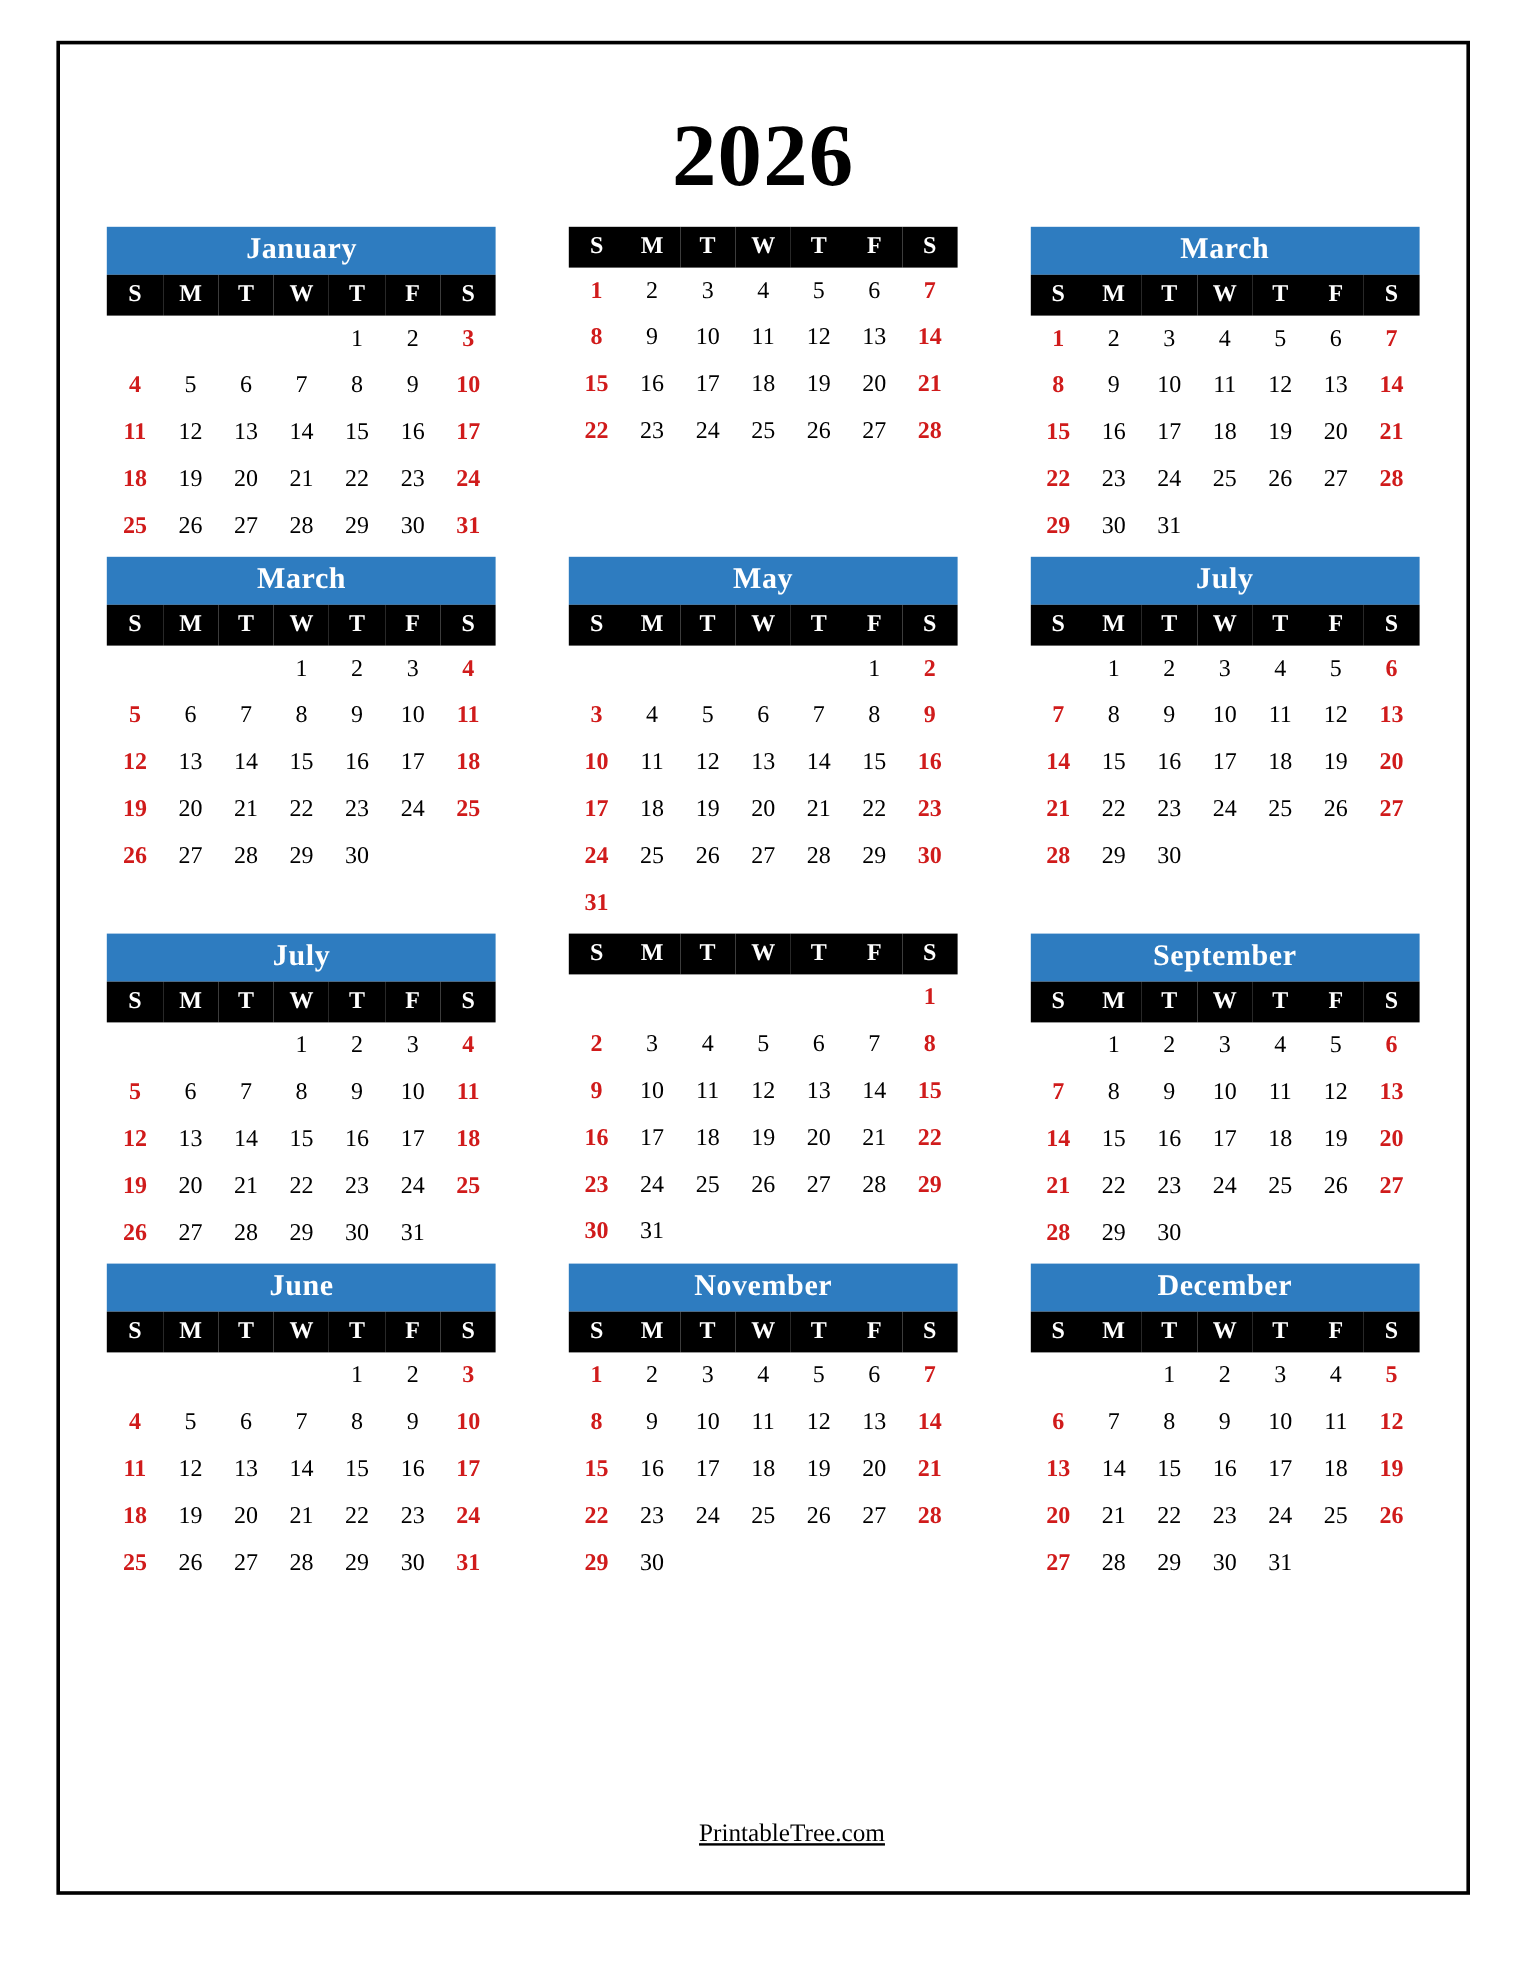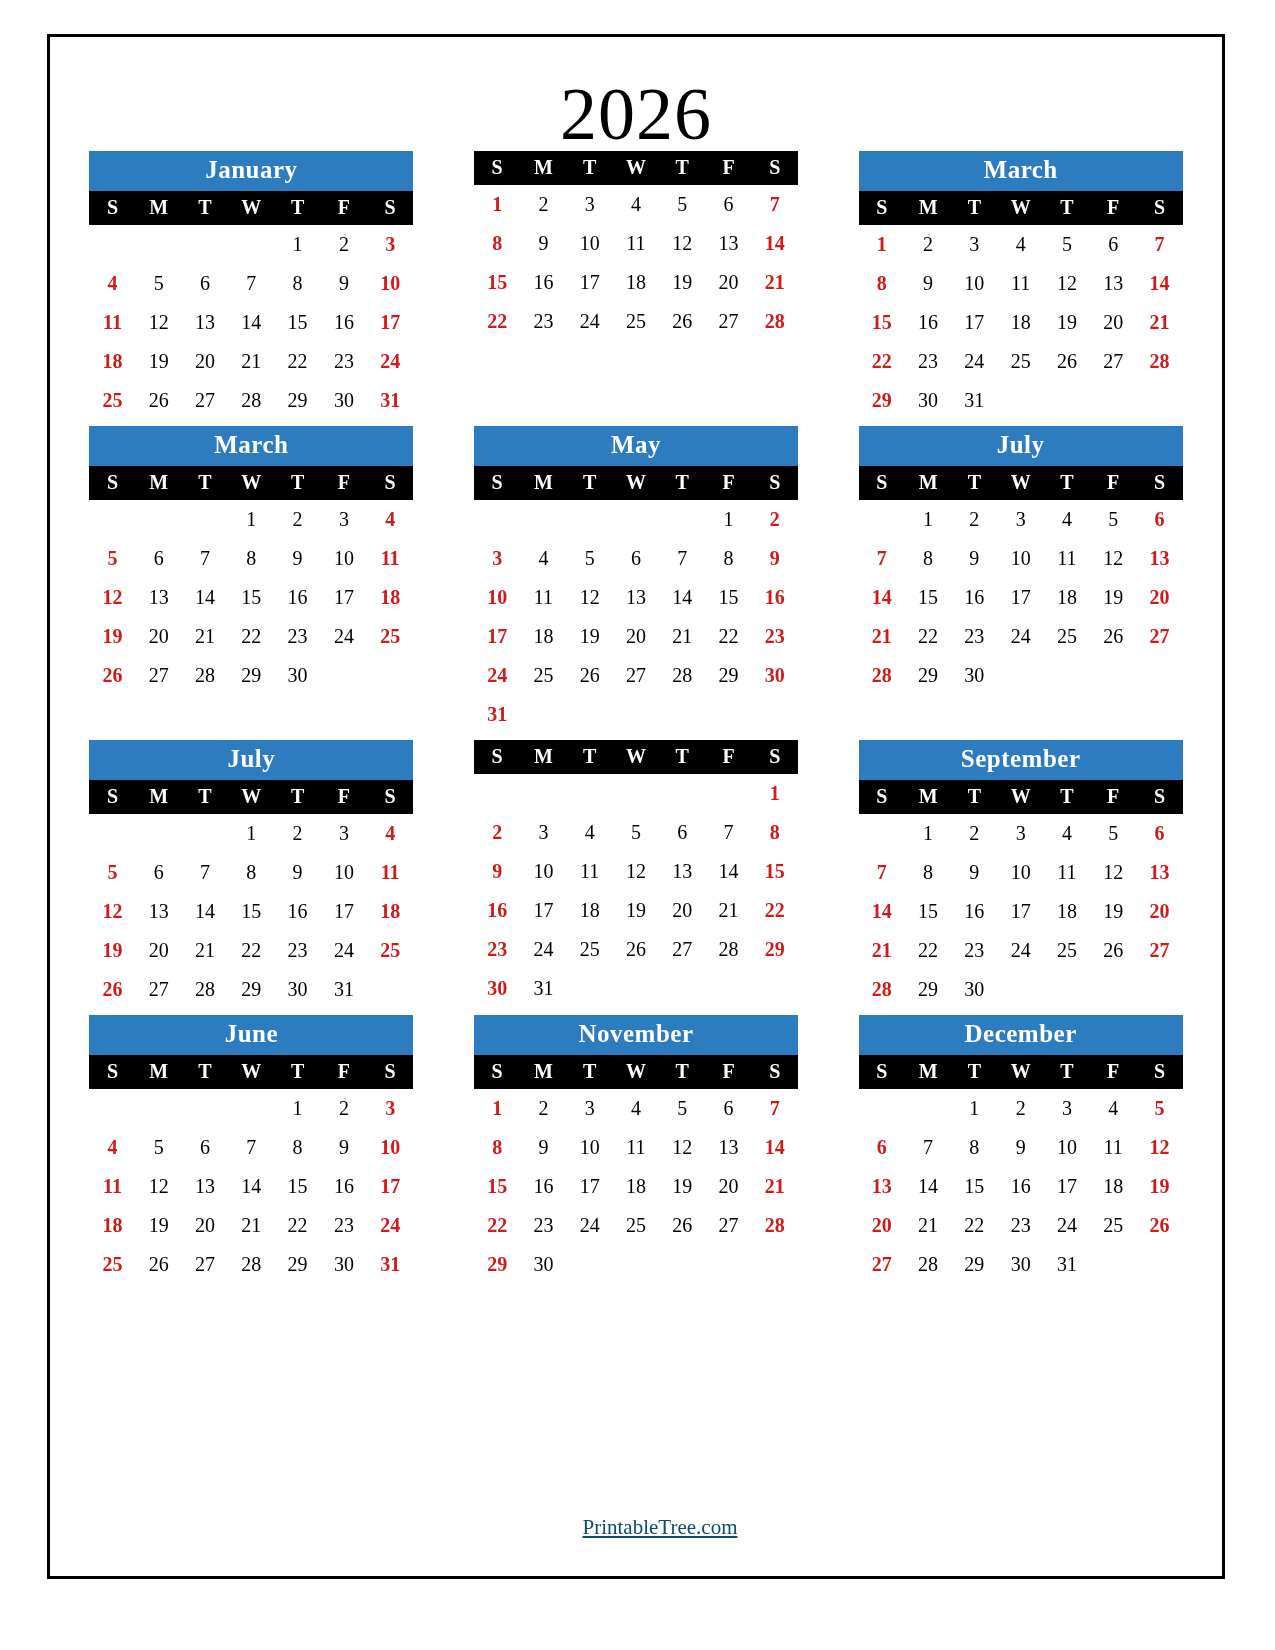--- a/index.html
+++ b/index.html
@@ -19,28 +19,29 @@
     top: 34px;
     width: 1178px;
     height: 1545px;
     border: 3px solid #000000;
     box-sizing: border-box;
     background: #ffffff;
   }
   .year-title {
     text-align: center;
     font-size: 74px;
-    font-weight: normal;
+    font-weight: bold;
     letter-spacing: 1px;
     color: #000000;
-    margin-top: 40px;
+    margin-top: 56px;
     line-height: 1;
     font-family: "Liberation Serif", serif;
   }
   .grid {
+    margin-top: 22px;
     padding: 0 24px;
     display: grid;
     grid-template-columns: repeat(3, 1fr);
     column-gap: 30px;
     row-gap: 0px;
   }
   .month {
     width: 324px;
     margin: 0 auto 6px auto;
   }
@@ -83,21 +84,21 @@
     color: transparent;
   }
   .footer {
     position: absolute;
     bottom: 36px;
     left: 0;
     width: 100%;
     text-align: center;
   }
   .footer a {
-    color: #0c4a6e;
+    color: #000000;
     font-size: 21px;
     text-decoration: underline;
     font-family: "Liberation Serif", serif;
     margin-left: 48px;
   }
 </style>
 </head>
 <body>
 
 <div class="page">

